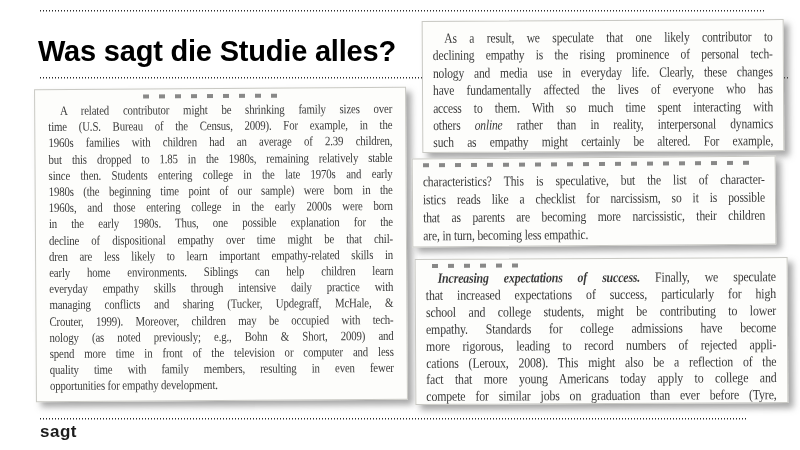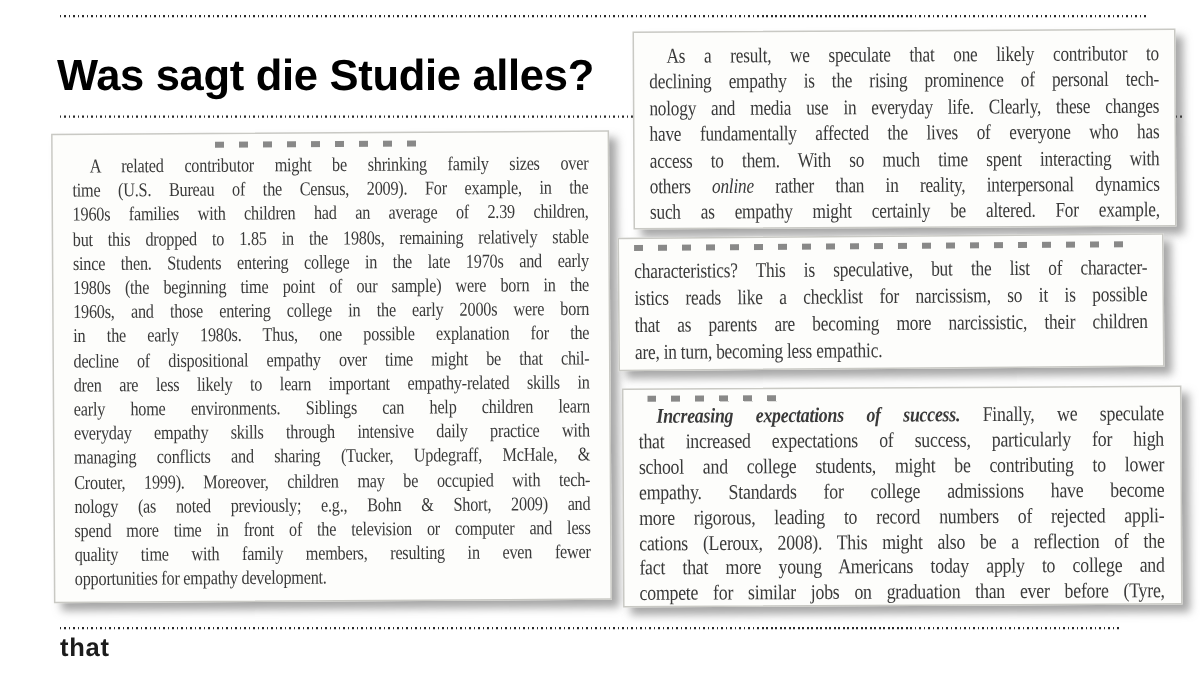--- a/index.html
+++ b/index.html
@@ -129,15 +129,15 @@
         <div class="tline"><span>empathy. Standards for college admissions have become</span></div>
         <div class="tline"><span>more rigorous, leading to record numbers of rejected appli-</span></div>
         <div class="tline"><span>cations (Leroux, 2008). This might also be a reflection of the</span></div>
         <div class="tline"><span>fact that more young Americans today apply to college and</span></div>
         <div class="tline"><span>compete for similar jobs on graduation than ever before (Tyre,</span></div>
       </div>
   </div>
 
   <div class="dotline" id="dot-bottom"></div>
 
-  <div id="logo">that</div>
+  <div id="logo">sagt</div>
 
 </div>
 
 </body></html>

